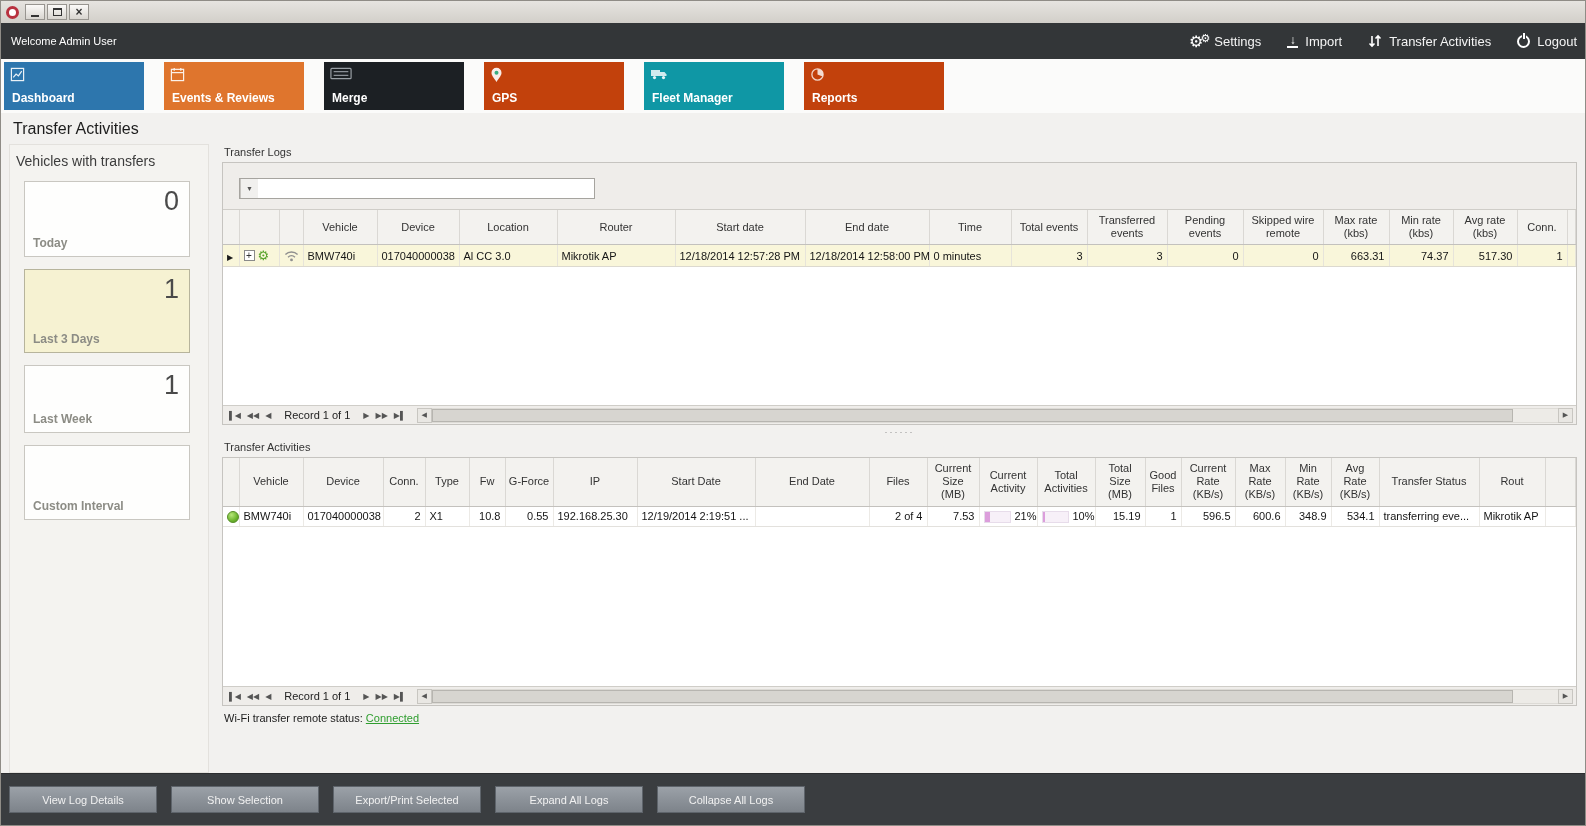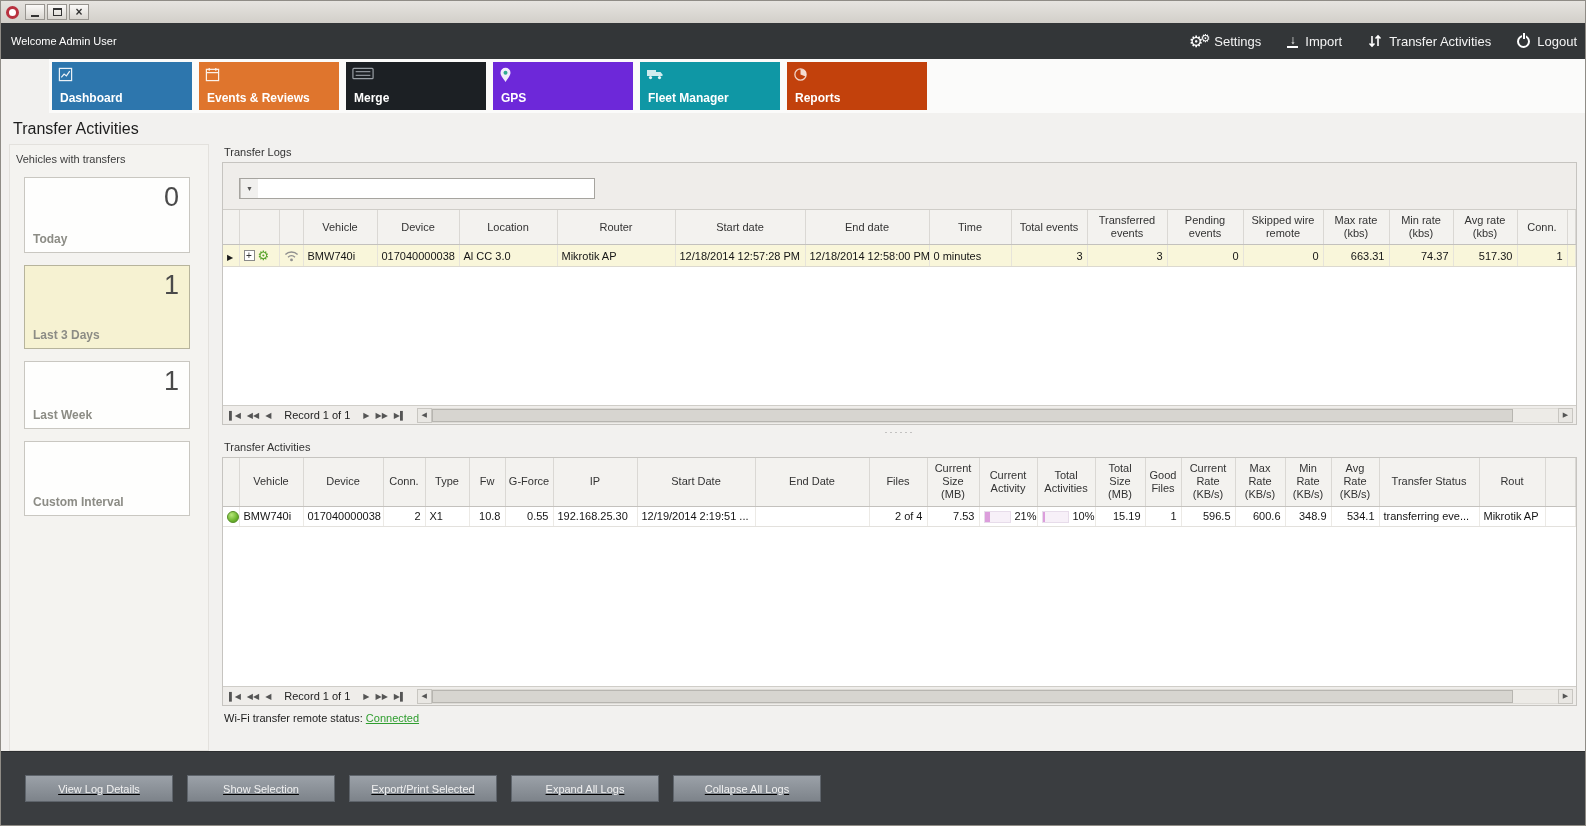--- a/index.html
+++ b/index.html
@@ -24,37 +24,37 @@
   .topbar-action { display:flex; align-items:center; gap:7px; font-size:13px; color:#f4f4f4; cursor:default; white-space:nowrap; }
   .gears { letter-spacing:-3px; font-size:16px; color:#fff; }
   .gears .small { font-size:11px; vertical-align:top; }
   .import-glyph { display:inline-flex; flex-direction:column; align-items:center; line-height:10px; }
   .import-glyph .arr { font-size:12px; font-weight:bold; }
   .import-glyph .base { width:11px; height:2px; background:#fff; margin-top:1px; }
   .power-icon { width:13px; height:13px; border:2px solid #fff; border-radius:50%; position:relative; display:inline-block; }
   .power-icon::before { content:""; position:absolute; top:-4px; left:50%; transform:translateX(-50%); width:2px; height:6px; background:#fff; box-shadow:0 0 0 1px #333638; }
 
   
-  .nav-tiles { display:flex; gap:7px; padding:3px; background:#fbfbfa; flex:0 0 auto;margin-left:48px; }
+  .nav-tiles { display:flex; gap:20px; padding:3px; background:#fbfbfa; flex:0 0 auto; }
   .tile { width:140px; height:48px; position:relative; color:#fff; cursor:default; }
   .tile-label { position:absolute; left:8px; bottom:5px; font-size:12px; font-weight:bold; white-space:nowrap; }
   .tile-icon { position:absolute; left:6px; top:5px; opacity:.9; }
   .tile-dashboard { background:#2d76ad; }
   .tile-events { background:#df752d; }
   .tile-merge { background:#1c2024; }
-  .tile-gps { background:#6d28d9; }
+  .tile-gps { background:#c2410c; }
   .tile-fleet { background:#0f97a5; }
   .tile-reports { background:#c2410c; }
 
   .page-title { font-size:16px; color:#1d1d1d; padding:7px 0 6px 12px; flex:0 0 auto; }
 
   
   .content { flex:1; display:flex; padding:0 8px; gap:13px; overflow:hidden; background:#f2f1ef; }
   .sidebar { width:200px; background:#f4f3f0; border:1px solid #e3e1dd; padding:6px 0 0 0; flex:0 0 auto; }
-  .sidebar-title { font-size:11px; color:#3c3c3c; margin:2px 0 12px 6px; }
+  .sidebar-title { font-size:14px; color:#3c3c3c; margin:2px 0 12px 6px; }
   .vcard { width:166px; margin:0 0 12px 14px; background:#fefefd; border:1px solid #c9c7c1; position:relative; cursor:default; }
   .vcard.selected { background:#f6f2d2; border:1px solid #b7b49c; }
   .vcard .big-num { position:absolute; top:4px; right:10px; font-size:27px; color:#4a4a4a; }
   .vcard .vlabel { position:absolute; left:8px; bottom:6px; font-size:12px; font-weight:bold; color:#8c8c85; }
   .h-today { height:76px; } .h-last3 { height:84px; } .h-week { height:68px; } .h-custom { height:75px;text-align:center; }
 
   .main-col { flex:1; display:flex; flex-direction:column; overflow:hidden; }
   .panel-label { font-size:11px; color:#333; margin:2px 0 4px 2px; }
 
   .panel-box { border:1px solid #c6c4c0; background:#efedea; display:flex; flex-direction:column; }
@@ -88,21 +88,21 @@
   .sb-btn { width:15px; height:15px; background:#e9e7e3; border:1px solid #c8c6c1; font-size:7px; color:#555; display:flex; align-items:center; justify-content:center; cursor:default; }
   .sb-track { flex:1; height:15px; background:#edebe7; border-top:1px solid #dddbd6; border-bottom:1px solid #dddbd6; position:relative; }
   .sb-thumb { position:absolute; left:0; top:0; height:100%; width:96%; background:#d7d5d0; border:1px solid #b7b5b0; }
 
   .splitter { height:14px; display:flex; align-items:center; justify-content:center; color:#8a8a8a; font-size:9px; letter-spacing:2px; cursor:default; }
 
   .wifi-status { font-size:11px; color:#1c1c1c; margin:6px 0 0 2px; }
   .status-connected { color:#2f9e2f;text-decoration:underline; }
 
   
-  .bottom-bar { height:74px; background:#3a3d40; display:flex; align-items:center; padding-left:24px; gap:14px; flex:0 0 auto; border-top:1px solid #2c2e30;text-decoration:underline; }
+  .bottom-bar { height:52px; background:#3a3d40; display:flex; align-items:center; padding-left:8px; gap:14px; flex:0 0 auto; border-top:1px solid #2c2e30; }
   .bottom-btn { width:148px; height:27px; background:linear-gradient(#9ba1a8,#7d838a); border:1px solid #5e646b; color:#f1f1f1; font-size:11px; font-family:"Liberation Sans",sans-serif; cursor:default; }
 
   svg { display:block; }
 </style>
 </head>
 <body>
 
 <div class="window">
 
   <div class="titlebar">

